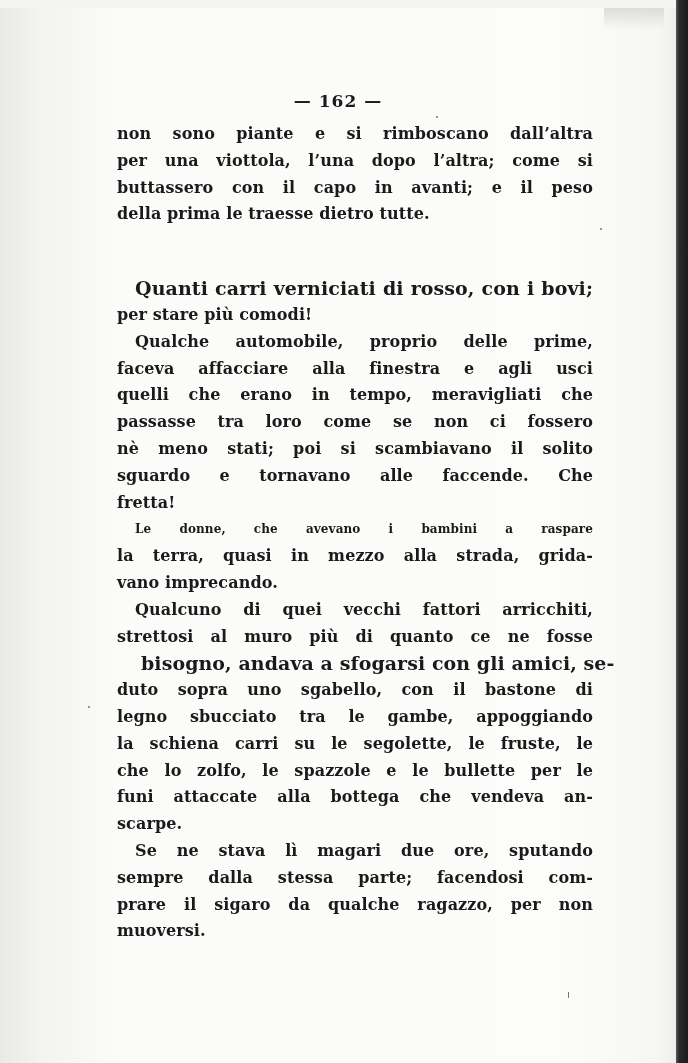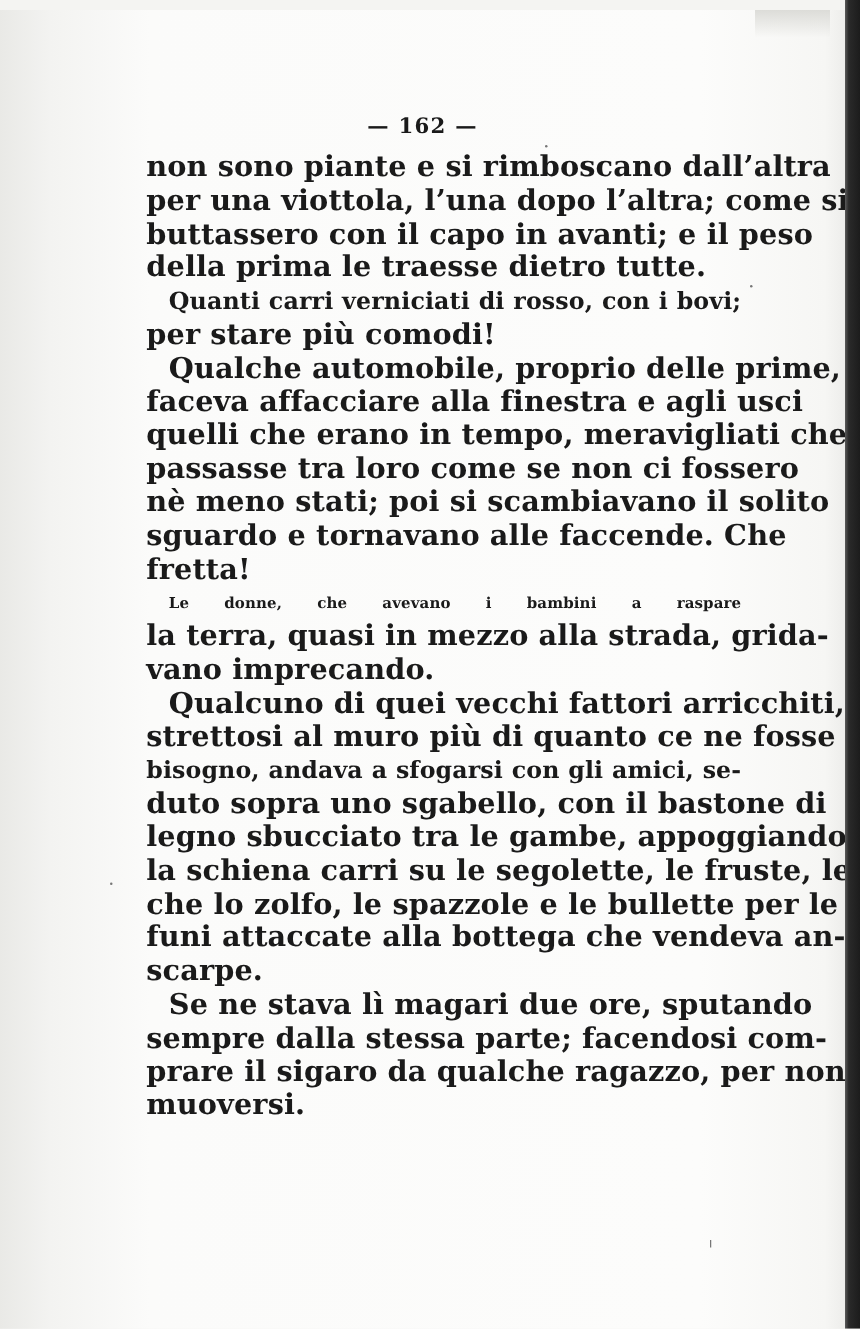--- a/index.html
+++ b/index.html
@@ -24,21 +24,21 @@
   }
   .header {
     position: absolute; left: 0; width: 676px; top: 83px;
     text-align: center; font-size: 17px; font-weight: bold; letter-spacing: 1px;
   }
   .text {
     position: absolute; left: 117px; top: 113px; width: 476px;
   }
   .line {
     display: block; height: 26.8px; line-height: 26.8px;
-    font-size: 23px; font-weight: bold;
+    font-size: 16px; font-weight: bold;
     text-align: justify; text-align-last: justify;
     white-space: nowrap; word-spacing: 0px;
     letter-spacing: 0.1px;
   }
   .line.last { text-align-last: left; }
   .line.indent { padding-left: 18px; }
   .speck { position: absolute; background: #777; border-radius: 50%; }
 </style>
 </head>
 <body>
@@ -47,41 +47,41 @@
   <div class="spine-top"></div>
   <div class="header">— 162 —</div>
   <div class="text" id="text">
       <div>
         <span class="line">non sono piante e si rimboscano dall’altra</span>
         <span class="line">per una viottola, l’una dopo l’altra; come si</span>
         <span class="line">buttassero con il capo in avanti; e il peso</span>
         <span class="line last">della prima le traesse dietro tutte.</span>
       </div>
       <div>
-        <span class="line indent" style="font-size: 18.9958px;">Quanti carri verniciati di rosso, con i bovi;</span>
+        <span class="line indent" style="font-size: 18.9958px; margin-top: 47px;">Quanti carri verniciati di rosso, con i bovi;</span>
         <span class="line last">per stare più comodi!</span>
       </div>
       <div>
         <span class="line indent">Qualche automobile, proprio delle prime,</span>
         <span class="line">faceva affacciare alla finestra e agli usci</span>
         <span class="line">quelli che erano in tempo, meravigliati che</span>
         <span class="line">passasse tra loro come se non ci fossero</span>
         <span class="line">nè meno stati; poi si scambiavano il solito</span>
         <span class="line">sguardo e tornavano alle faccende. Che</span>
         <span class="line last">fretta!</span>
       </div>
       <div>
         <span class="line indent" style="font-size: 12px;">Le donne, che avevano i bambini a raspare</span>
         <span class="line">la terra, quasi in mezzo alla strada, grida-</span>
         <span class="line last">vano imprecando.</span>
       </div>
       <div>
         <span class="line indent">Qualcuno di quei vecchi fattori arricchiti,</span>
         <span class="line">strettosi al muro più di quanto ce ne fosse</span>
-        <span class="line" style="font-size: 18.9543px;">bisogno, andava a sfogarsi con gli amici, se-</span>
+        <span class="line" style="font-size: 18.9543px; margin-left: 24px;">bisogno, andava a sfogarsi con gli amici, se-</span>
         <span class="line">duto sopra uno sgabello, con il bastone di</span>
         <span class="line">legno sbucciato tra le gambe, appoggiando</span>
         <span class="line">la schiena carri su le segolette, le fruste, le</span>
         <span class="line">che lo zolfo, le spazzole e le bullette per le</span>
         <span class="line">funi attaccate alla bottega che vendeva an-</span>
         <span class="line last">scarpe.</span>
       </div>
       <div>
         <span class="line indent">Se ne stava lì magari due ore, sputando</span>
         <span class="line">sempre dalla stessa parte; facendosi com-</span>

